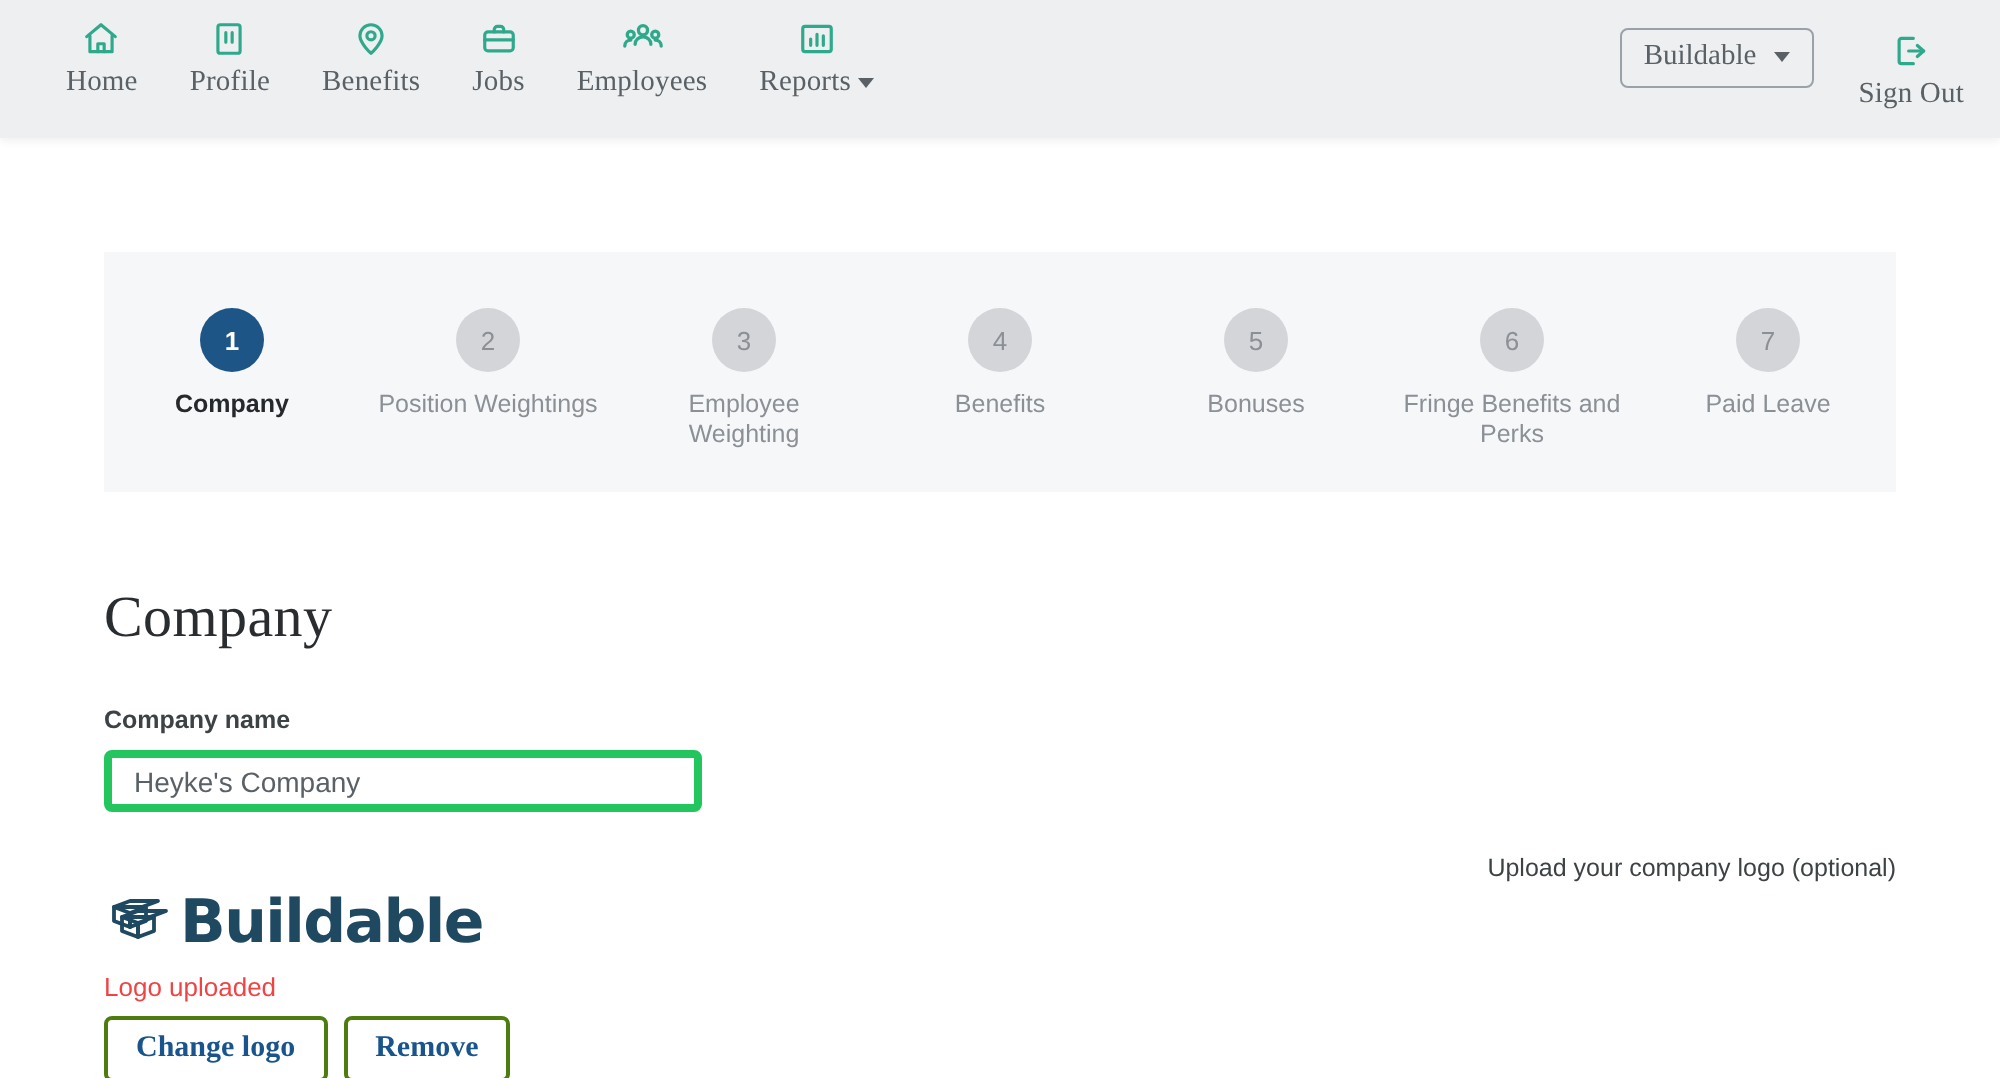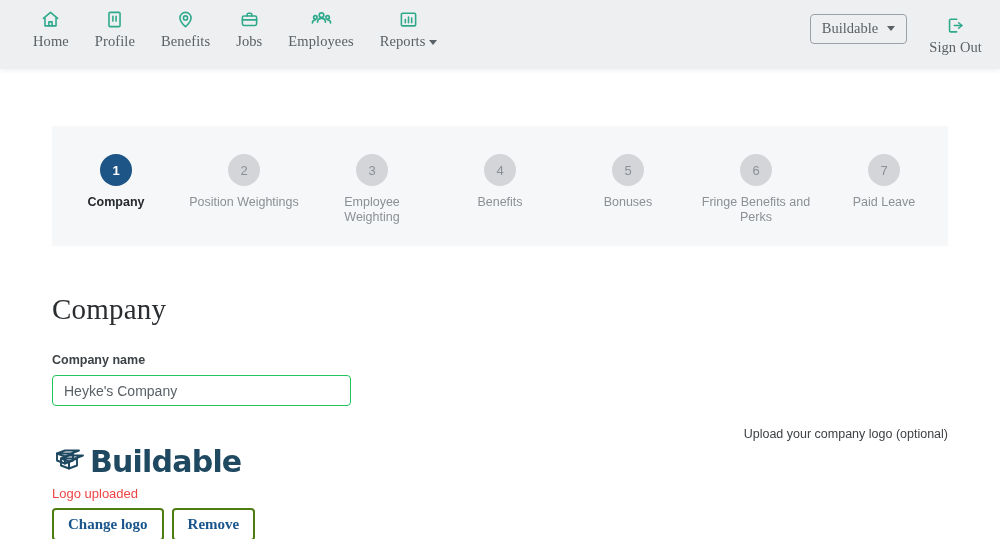--- a/index.html
+++ b/index.html
@@ -180,21 +180,21 @@
     font-size: 12.5px;
     color: #3d4245;
     font-weight: bold;
   }
 
   .text-input {
     display: block;
     margin-top: 8px;
     width: 299px;
     height: 31px;
-    border: 1px solid #22c55e;
+    border: 4px solid #22c55e;
     border-radius: 4px;
     background: #ffffff;
     padding: 0 11px;
     font-size: 14px;
     color: #5a6166;
     font-family: "Liberation Sans", sans-serif;
     outline: none;
   }
 
   .text-input::placeholder { color: #8b9096; }

